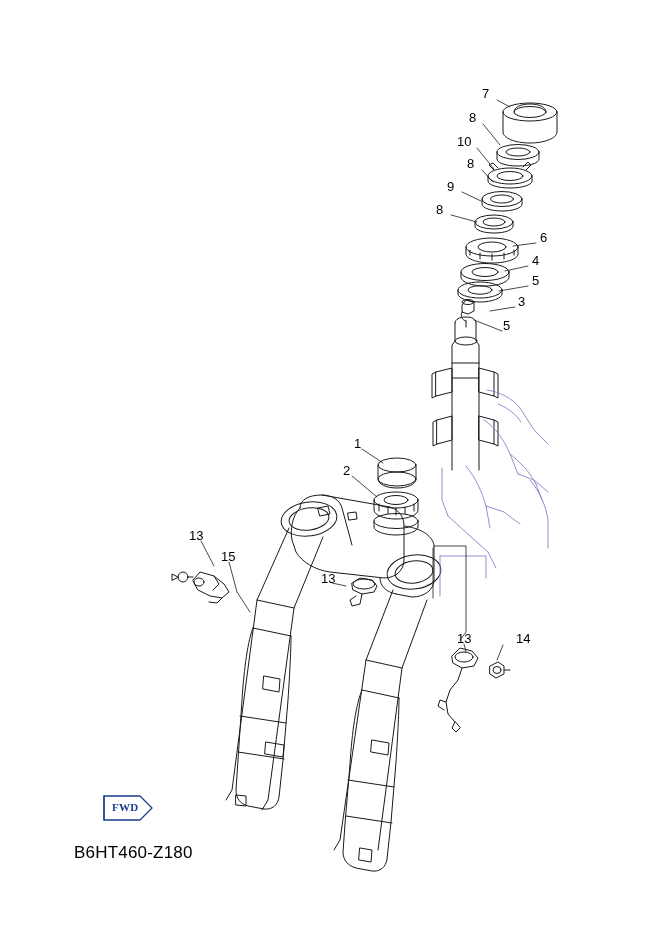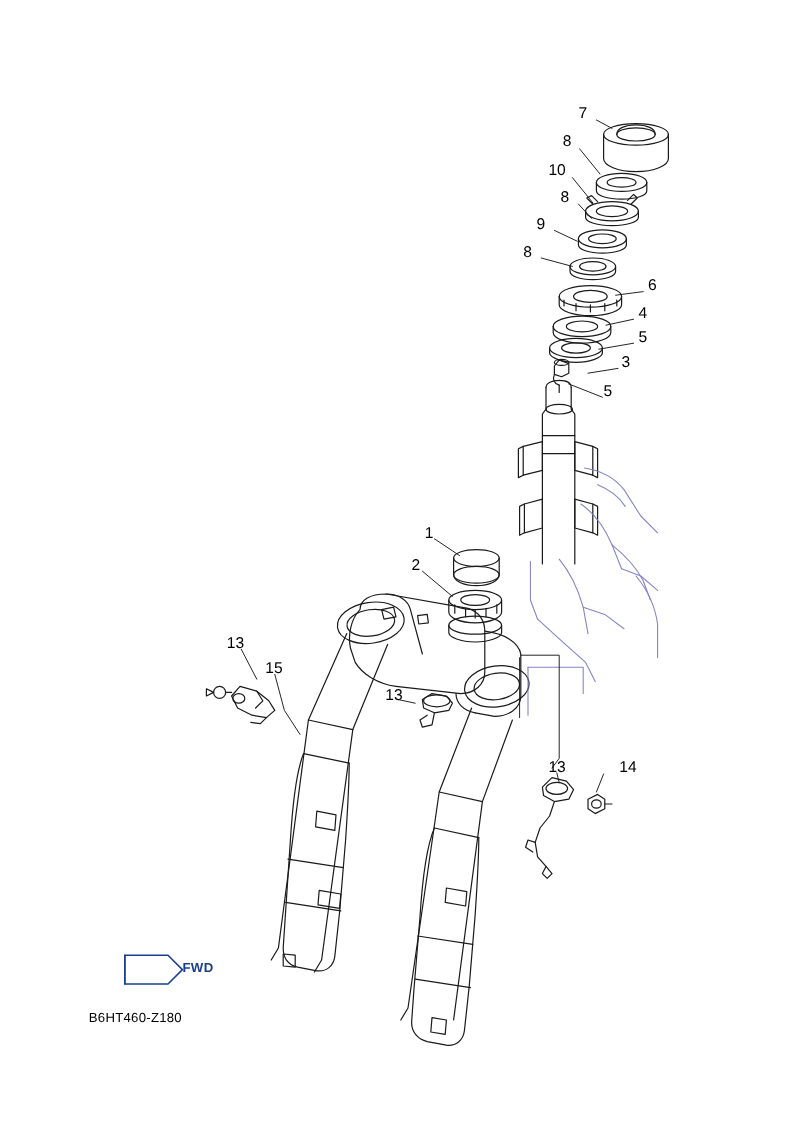--- a/index.html
+++ b/index.html
@@ -29,34 +29,33 @@
     font-size: 13px;
     color: #000000;
     white-space: nowrap;
     line-height: 13px;
   }
   .partcode {
     position: absolute;
     left: 74px;
     top: 843px;
     font-family: "Liberation Sans", sans-serif;
-    font-size: 11px;
+    font-size: 17px;
     letter-spacing: 0.2px;
     color: #000000;
   }
   .fwd-label {
     position: absolute;
     left: 112px;
     top: 801px;
-    font-family: Liberation Sans, sans-serif;
+    font-family: Liberation Serif, serif;
     font-size: 11px;
     font-weight: bold;
     color: #1a3f8f;
     letter-spacing: 0.3px;
-    margin-left: 40px;
   }
 </style>
 </head>
 <body>
 
 <div id="diagram">
 
   <svg width="661" height="935" viewBox="0 0 661 935" xmlns="http://www.w3.org/2000/svg">
     <g fill="none" stroke="#1a1a1a" stroke-width="1" stroke-linecap="round" stroke-linejoin="round">
 

